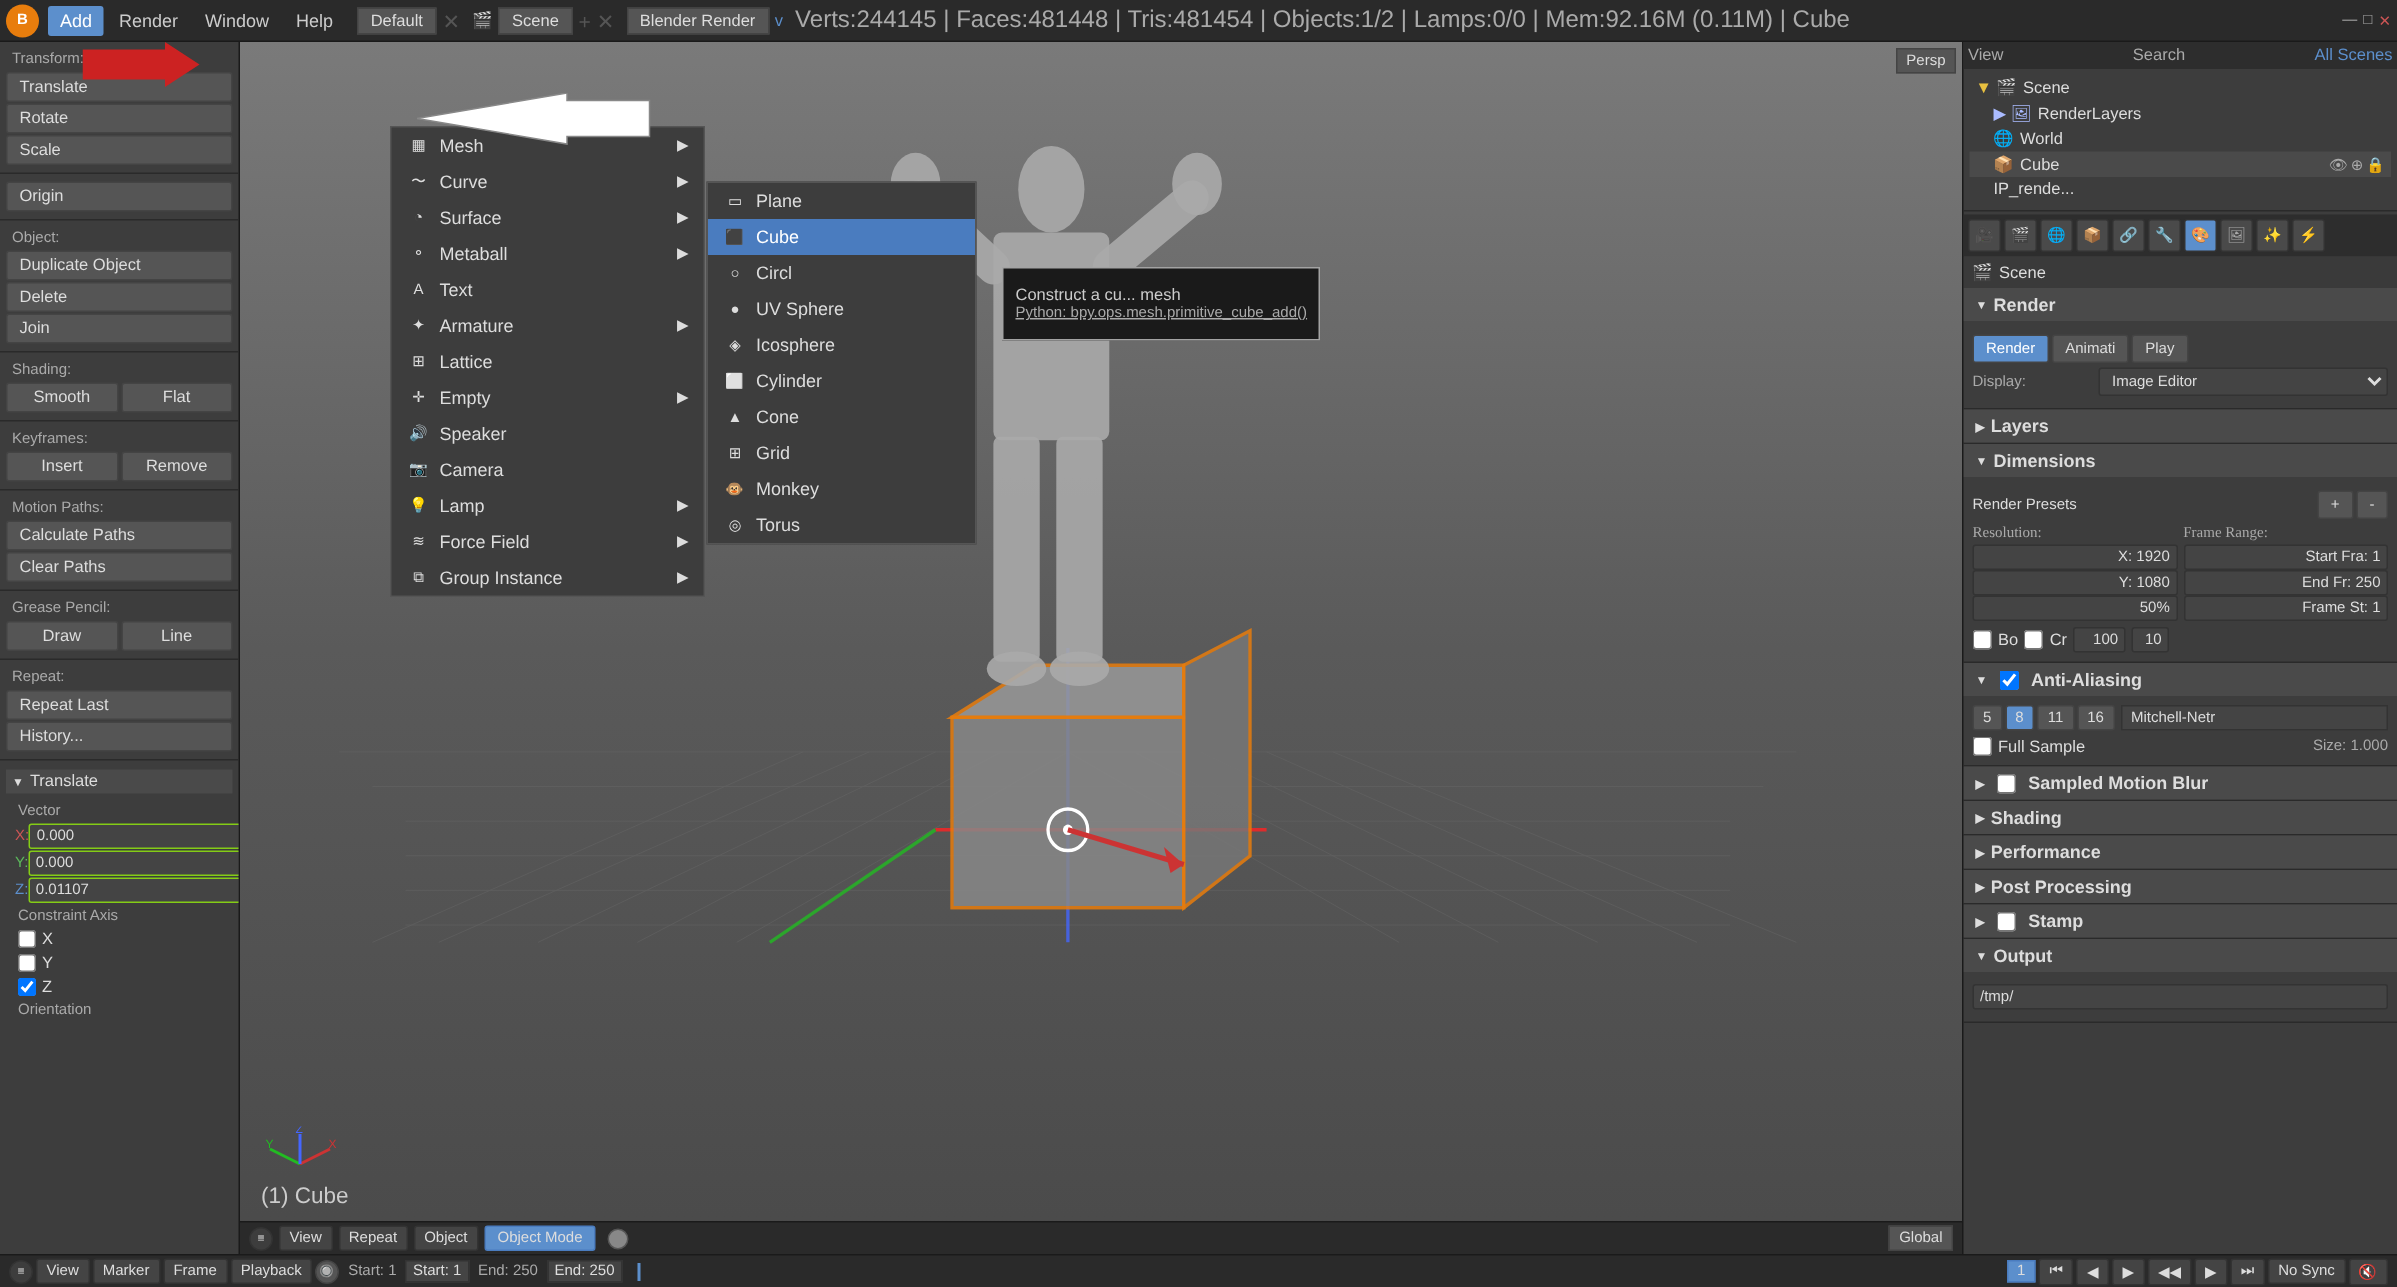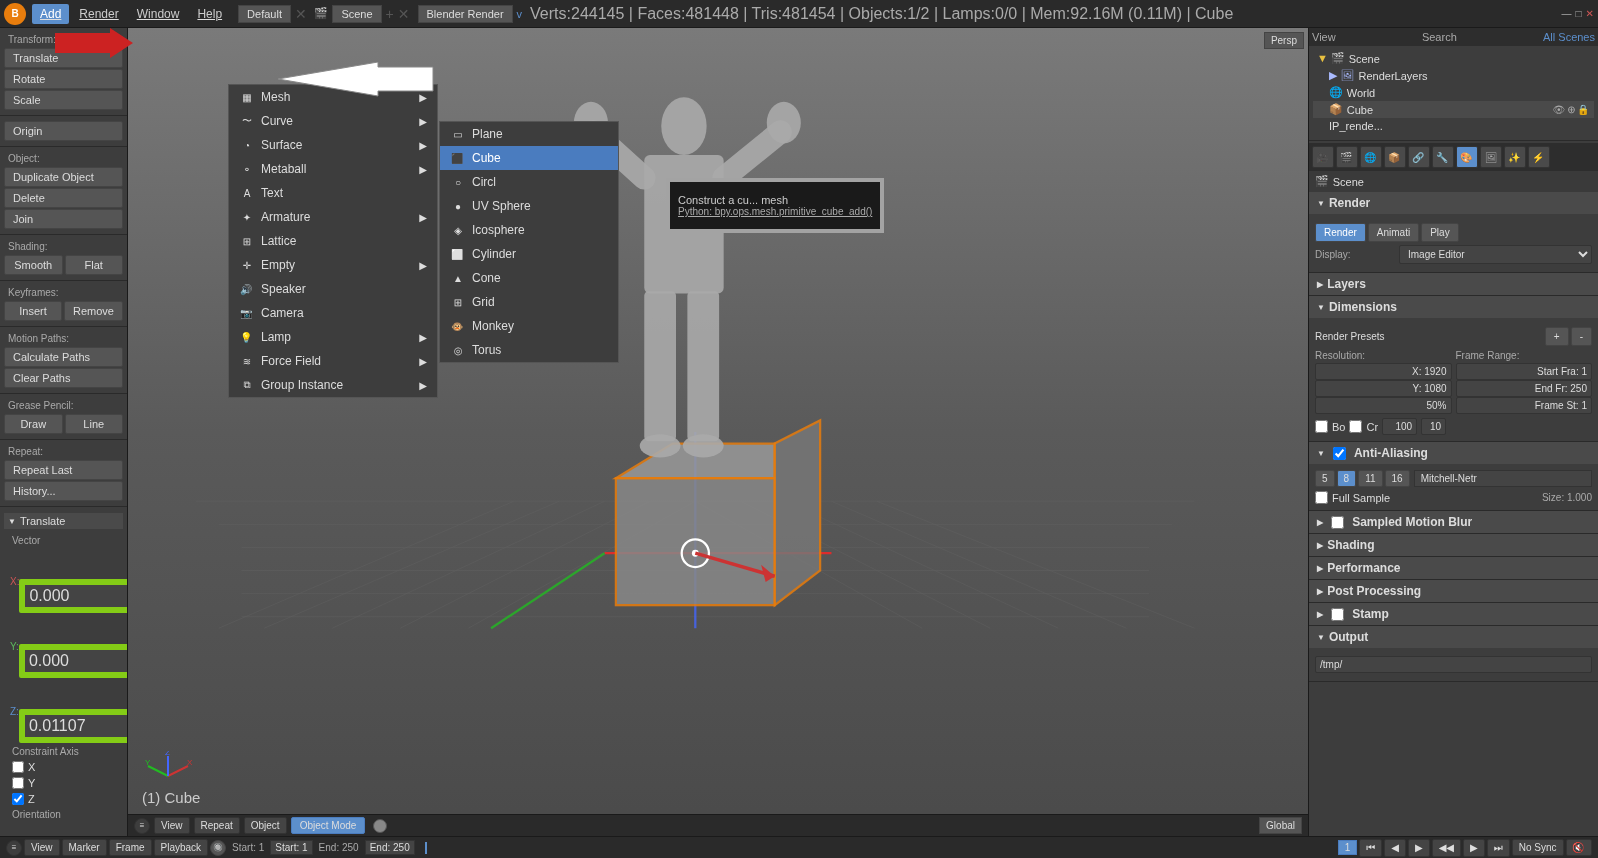--- a/index.html
+++ b/index.html
@@ -1,39 +1,39 @@
 <!DOCTYPE html>
 <html><head>
   <meta charset="utf-8">
   <style>
     * { margin: 0; padding: 0; box-sizing: border-box; }
     body { width: 1598px; height: 858px; background: #3d3d3d; font-family: 'Arial', sans-serif; font-size: 11px; color: #ddd; overflow: hidden; }
 
     
     #topbar { display: flex; align-items: center; height: 28px; background: #2a2a2a; border-bottom: 1px solid #1a1a1a; padding: 0 4px; }
     #blender-logo { width: 22px; height: 22px; background: #e87d0d; border-radius: 50%; display: flex; align-items: center; justify-content: center; font-weight: bold; color: white; font-size: 10px; margin-right: 6px; }
-    .menu-bar { display: flex; align-items: center; gap: 2px; text-decoration: underline; }
+    .menu-bar { display: flex; align-items: center; gap: 2px; }
     .menu-item { padding: 3px 8px; color: #ccc; cursor: pointer; font-size: 12px; border-radius: 2px; }
     .menu-item:hover, .menu-item.active { background: #5c8fcc; color: white; }
     .top-right { margin-left: auto; display: flex; align-items: center; gap: 4px; font-size: 10px; color: #aaa; }
     .info-bar { font-size: 16px; color: #aaa; padding: 0 8px; }
 
     
     #main { display: flex; height: calc(858px - 28px - 22px); }
 
     
-    #left-panel { width: 128px; background: #3d3d3d; border-right: 1px solid #1a1a1a; overflow: hidden; }
+    #left-panel { width: 160px; background: #3d3d3d; border-right: 1px solid #1a1a1a; overflow: hidden; }
     .panel-section { border-bottom: 1px solid #2a2a2a; padding: 4px; }
     .panel-label { font-size: 10px; color: #aaa; padding: 2px 4px; }
     .panel-btn { display: block; width: 100%; text-align: left; background: #555; border: 1px solid #444; color: #ddd; padding: 3px 8px; margin: 1px 0; cursor: pointer; font-size: 11px; border-radius: 2px; }
     .panel-row { display: flex; gap: 2px; }
     .panel-row .panel-btn { flex: 1; text-align: center; }
     .field-row { display: flex; align-items: center; margin: 1px 0; }
     .field-label { width: 18px; color: #aaa; font-size: 10px; padding-left: 2px; }
-    .field-input { flex: 1; background: #444; border: 6px solid #84cc16; color: #ddd; padding: 2px 4px; font-size: 16px; border-radius: 2px; margin-top: 30px; }
+    .field-input { flex: 1; background: #444; border: 1px solid #84cc16; color: #ddd; padding: 2px 4px; font-size: 10px; border-radius: 2px; }
     .checkbox-row { display: flex; align-items: center; gap: 4px; padding: 2px 4px; }
     .checkbox-row input { margin: 0; }
 
     
     #viewport { flex: 1; position: relative; background: #5a5a5a; overflow: hidden; }
     #viewport-bg { width: 100%; height: 100%; background: linear-gradient(180deg, #7a7a7a 0%, #5a5a5a 50%, #4a4a4a 100%); position: absolute; }
 
     
     #right-panel { width: 290px; background: #3d3d3d; border-left: 1px solid #1a1a1a; overflow-y: auto; }
     .rpanel-tabs { display: flex; align-items: center; gap: 2px; flex-wrap: wrap; padding: 3px; background: #2d2d2d; }
@@ -47,34 +47,34 @@
     .rpanel-section-title .arrow { font-size: 8px; }
     .rpanel-content { padding: 6px; }
     .rfield-row { display: flex; align-items: center; margin: 2px 0; gap: 4px; }
     .rfield-label { width: 80px; color: #aaa; font-size: 10px; }
     .rfield-input { flex: 1; background: #444; border: 1px solid #333; color: #ddd; padding: 2px 4px; font-size: 10px; border-radius: 2px; }
     .btn-row { display: flex; gap: 2px; margin: 3px 0; }
     .rbtn { background: #555; border: 1px solid #444; color: #ddd; padding: 3px 8px; cursor: pointer; border-radius: 2px; font-size: 10px; }
     .rbtn.active { background: #5c8fcc; color: white; }
     .render-preset-row { display: flex; align-items: center; justify-content: space-between; margin: 3px 0; }
     .dim-grid { display: grid; grid-template-columns: 1fr 1fr; gap: 4px; margin: 4px 0; }
-    .dim-col-label { font-size: 10px; color: #aaa; margin-bottom: 2px; }
+    .dim-col-label { font-size: 10px; color: #aaa; margin-bottom: 2px; font-family: Liberation Serif, serif; }
     .num-field { background: #444; border: 1px solid #333; color: #ddd; padding: 2px 4px; font-size: 10px; border-radius: 2px; width: 100%; text-align: right; }
     .aa-samples { display: flex; gap: 2px; }
     .aa-btn { background: #555; border: 1px solid #444; color: #ddd; padding: 2px 6px; font-size: 10px; border-radius: 2px; cursor: pointer; }
     .aa-btn.active { background: #5c8fcc; }
 
     
     #add-menu { position: absolute; left: 100px; top: 56px; background: #3d3d3d; border: 1px solid #555; z-index: 100; width: 210px; }
     .menu-entry { display: flex; align-items: center; padding: 4px 10px; cursor: pointer; font-size: 12px; color: #ddd; position: relative; }
     .menu-entry.highlighted { background: #4a7cbf; color: white; }
     .menu-entry .icon { width: 16px; height: 16px; margin-right: 6px; display: flex; align-items: center; justify-content: center; font-size: 10px; }
     .menu-entry .arrow { margin-left: auto; font-size: 10px; }
     .submenu { position: absolute; left: 210px; top: 36px; background: #3d3d3d; border: 1px solid #555; width: 180px; z-index: 101; }
-    .tooltip-box { position: absolute; left: 226px; top: 56px; background: #1a1a1a; border: 4px solid #a3a3a3; padding: 12px 8px; font-size: 11px; color: #ccc; z-index: 102; white-space: nowrap; }
+    .tooltip-box { position: absolute; left: 196px; top: 56px; background: #1a1a1a; border: 1px solid #a3a3a3; padding: 12px 8px; font-size: 11px; color: #ccc; z-index: 102; white-space: nowrap; }
 
     
     #viewport-bottom { height: 22px; background: #2a2a2a; display: flex; align-items: center; padding: 0 6px; gap: 4px; border-top: 1px solid #1a1a1a; }
     .vbtn { background: #444; border: 1px solid #333; color: #ddd; padding: 2px 6px; font-size: 10px; cursor: pointer; border-radius: 2px; }
 
     
     #bottom-strip { height: 22px; background: #2a2a2a; display: flex; align-items: center; padding: 0 6px; gap: 2px; border-top: 1px solid #1a1a1a; }
     .c-blue { color: #5c8fcc; }
     .c-green { color: #5cb85c; }
     .c-red { color: #cc5555; }

